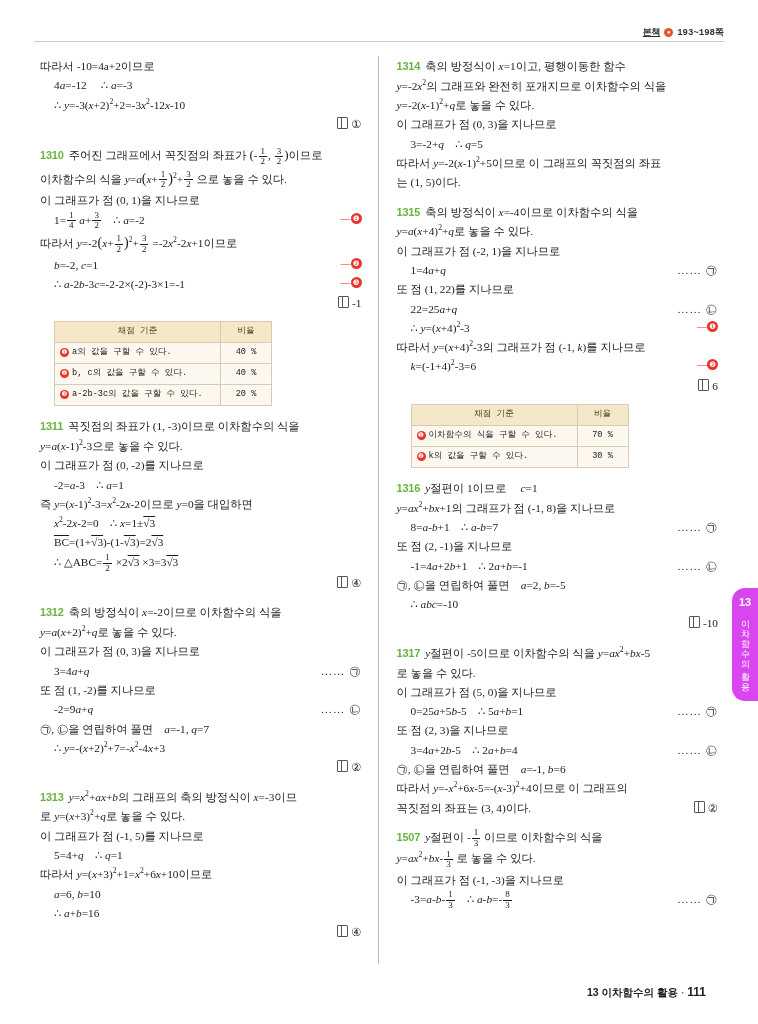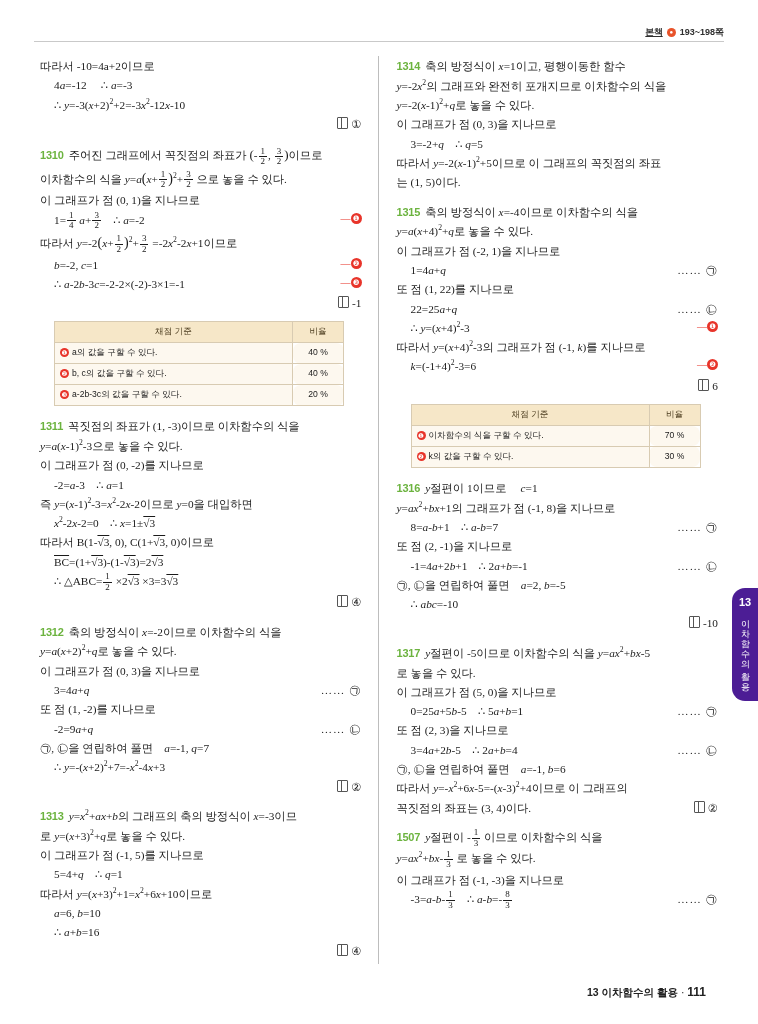--- a/index.html
+++ b/index.html
@@ -38,21 +38,21 @@
   .page-header .hdr-dot {
     display: inline-block;
     width: 9px; height: 9px;
     border-radius: 50%;
     background: #e8532a;
     color: #fff;
     font-size: 6px;
     line-height: 9px;
     text-align: center;
   }
-  .page-header .hdr-range { color: #2f2f2f; }
+  .page-header .hdr-range { color: #2f2f2f; font-family: Liberation Mono, monospace; }
   .hdr-rule {
     position: absolute;
     top: 41px;
     left: 34px;
     right: 34px;
     border-top: 1px solid #c9c9c9;
   }
   
   .columns {
     position: absolute;
@@ -137,23 +137,23 @@
     float: right;
     white-space: nowrap;
     color: #e8342a;
     font-size: 10px;
   }
   .arrowmark .dash { letter-spacing: -1px; margin-right: 1px; }
   .clearfix::after { content: ""; display: block; clear: both; }
   
   .rubric {
     margin: 9px 0 9px 14px;
-    width: 290px;
+    width: 218px;
     border-collapse: collapse;
-    font-family: Liberation Sans, sans-serif;
+    font-family: Liberation Mono, monospace;
     font-size: 8.6px;
   }
   .rubric th, .rubric td {
     border: 1px solid #d8cbb2;
     padding: 3px 5px;
     text-align: left;
   }
   .rubric th {
     background: #f6e7c8;
     text-align: center;
@@ -173,21 +173,21 @@
     text-align: center;
     margin-right: 3px;
     vertical-align: 0px;
   }
   
   .sidetab {
     position: absolute;
     right: 0;
     top: 588px;
     width: 26px;
-    background: #4c1d95;
+    background: #d946ef;
     border-radius: 13px 0 0 13px;
     padding: 8px 0 14px 0;
     text-align: center;
     color: #fff;
   }
   .sidetab .num {
     font-family: "Liberation Sans", sans-serif;
     font-weight: bold;
     font-size: 11px;
     margin-bottom: 5px;
@@ -279,21 +279,20 @@
 
       <div class="qblock">
         <div class="line">
           <span class="qnum">1311</span>꼭짓점의 좌표가 (1, -3)이므로 이차함수의 식을
         </div>
         <div class="line"><i>y</i>=<i>a</i>(<i>x</i>-1)<sup>2</sup>-3으로 놓을 수 있다.</div>
         <div class="line">이 그래프가 점 (0, -2)를 지나므로</div>
         <div class="line ind1">-2=<i>a</i>-3&nbsp;&nbsp;&nbsp;&nbsp;∴ <i>a</i>=1</div>
         <div class="line">즉 <i>y</i>=(<i>x</i>-1)<sup>2</sup>-3=<i>x</i><sup>2</sup>-2<i>x</i>-2이므로 <i>y</i>=0을 대입하면</div>
         <div class="line ind1"><i>x</i><sup>2</sup>-2<i>x</i>-2=0&nbsp;&nbsp;&nbsp;&nbsp;∴ <i>x</i>=1±<span class="sq">√3</span></div>
-        <div class="line">따라서 B(1-<span class="sq">√3</span>, 0), C(1+<span class="sq">√3</span>, 0)이므로</div>
         <div class="line ind1"><span class="sq">BC</span>=(1+<span class="sq">√3</span>)-(1-<span class="sq">√3</span>)=2<span class="sq">√3</span></div>
         <div class="line ind1">∴ △ABC=<span class="frac"><span class="num">1</span><span class="den">2</span></span> ×2<span class="sq">√3</span> ×3=3<span class="sq">√3</span></div>
         <div class="ansline"><span class="bookicon"></span><span>④</span></div>
       </div>
 
       <div class="qblock">
         <div class="line">
           <span class="qnum">1312</span>축의 방정식이 <i>x</i>=-2이므로 이차함수의 식을
         </div>
         <div class="line"><i>y</i>=<i>a</i>(<i>x</i>+2)<sup>2</sup>+<i>q</i>로 놓을 수 있다.</div>

